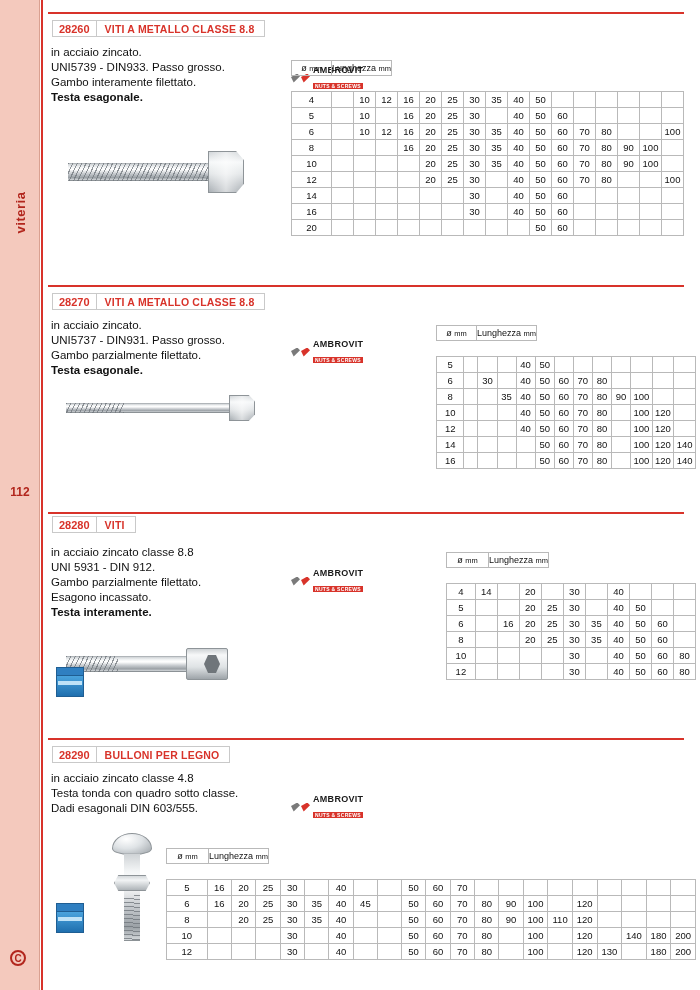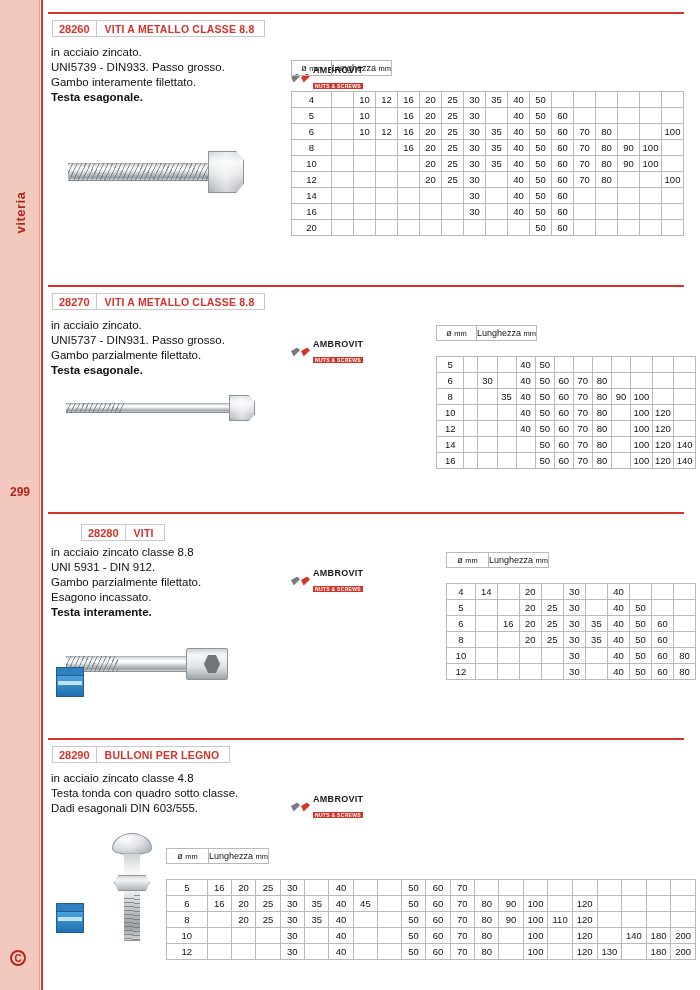--- a/index.html
+++ b/index.html
@@ -173,21 +173,21 @@
   .bluebox .band {
     position:absolute; left:2px; top:14px; width:24px; height:4px;
     background:#bfe2f7;
   }
 </style>
 </head>
 <body>
 
 <div class="left-strip">
   <div class="strip-label">viteria</div>
-  <div class="page-number">299</div>
+  <div class="page-number">112</div>
   <div class="strip-logo">C</div>
 </div>
 <div class="red-rule"></div>
 
 <div class="content">
 
   <div class="section" style="top:0;">
     <div class="sec-divider" style="top:12px;"></div>
 
     <div class="code-head" style="top:20px;">
@@ -551,21 +551,21 @@
             <td style="width: 26px;">120</td>
             <td style="width: 26px;">140</td>
           </tr>
         </tbody>
     </table>
   </div>
 
   <div class="section" style="top:512px;">
     <div class="sec-divider" style="top:0px;"></div>
 
-    <div class="code-head" style="top:12px;margin-left:29px;">
+    <div class="code-head" style="top:4px;">
       <div class="code-box">28280</div>
       <div class="title-box">VITI</div>
     </div>
 
     <div class="desc" style="top:33px;">
       <div>in acciaio zincato classe 8.8</div>
       <div>UNI 5931 - DIN 912.</div>
       <div>Gambo parzialmente filettato.</div>
       <div>Esagono incassato.</div>
       <div style="font-weight:bold;">Testa interamente.</div>

